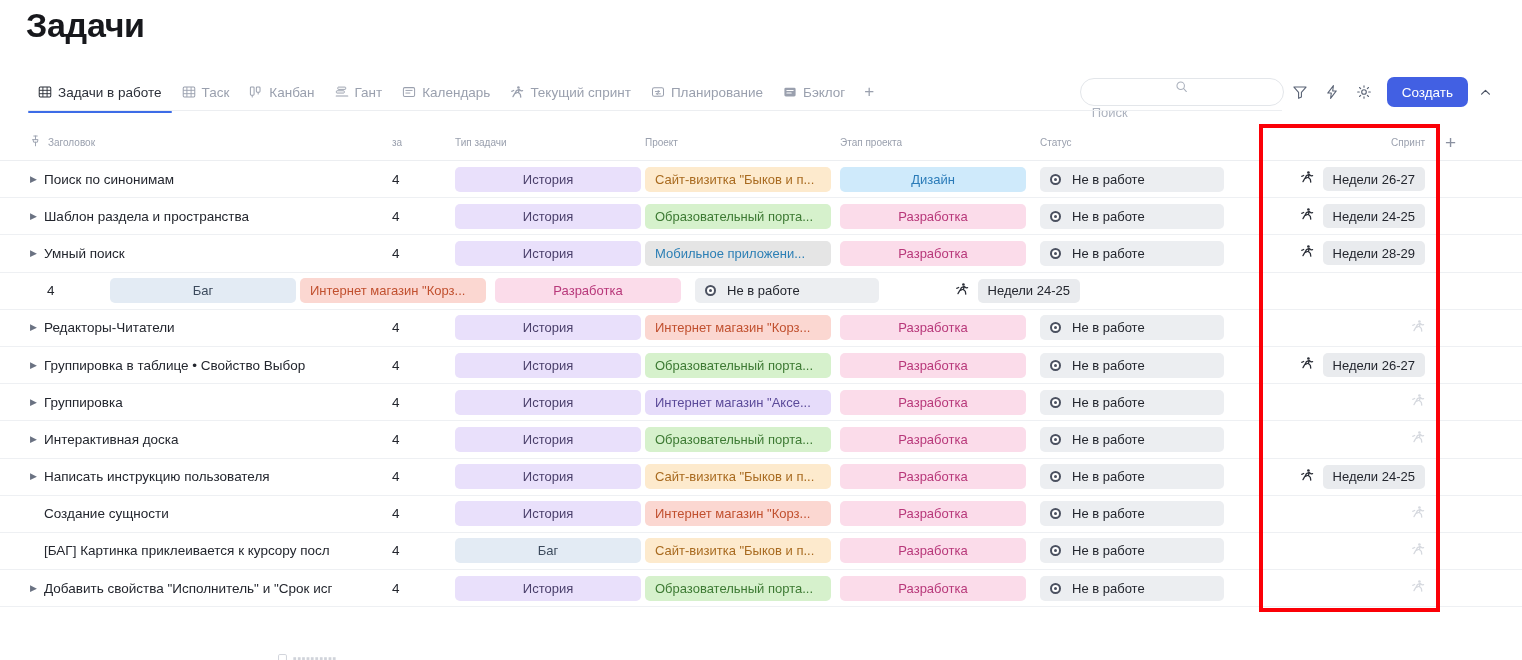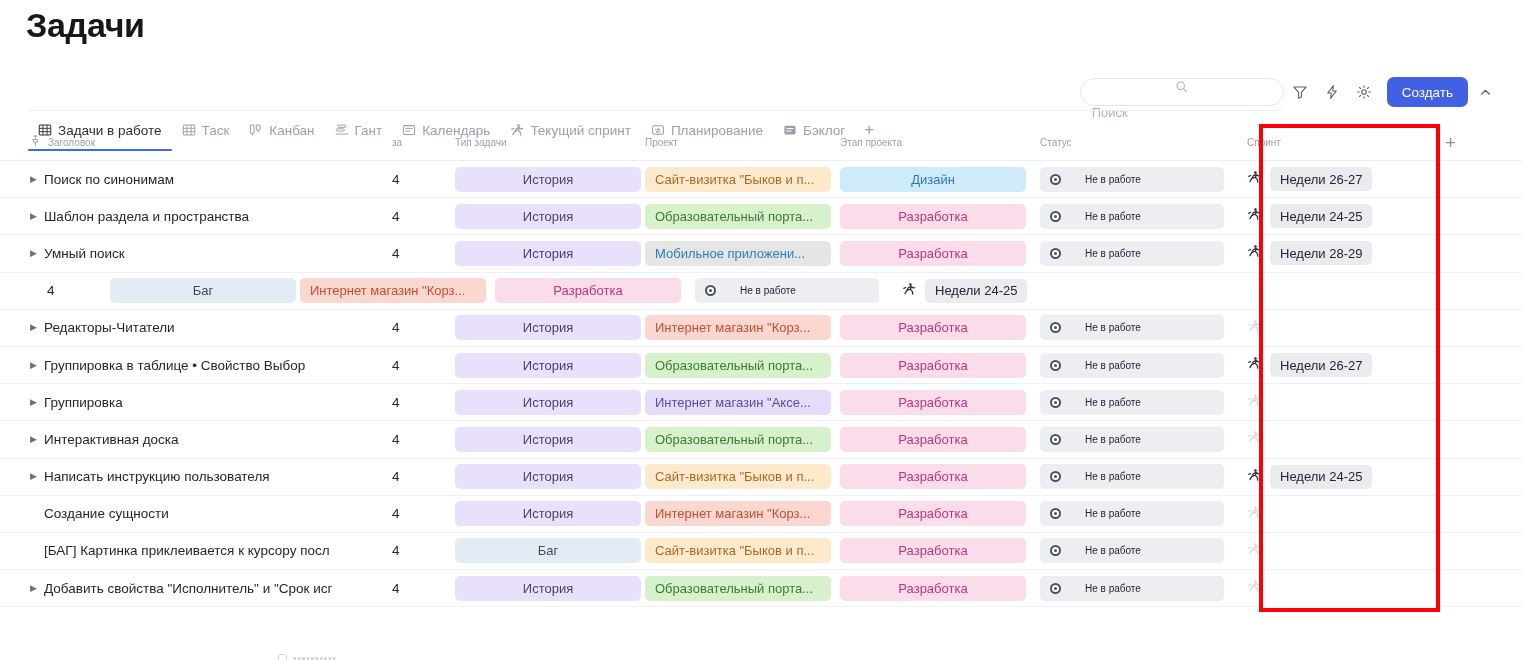--- a/index.html
+++ b/index.html
@@ -14,21 +14,21 @@
   
   .page-title {
     position: absolute; left: 26px; top: 6px;
     font-size: 34px; font-weight: 700; color: #17181c;
     letter-spacing: -0.3px;
   }
 
   .toolbar {
     position: absolute; left: 0; top: 74px; width: 1522px; height: 38px;
   }
-  .tabs { position: absolute; left: 28px; top: 0; display: flex; align-items: flex-end; gap: 0px; height: 36px; margin-top: 38px; }
+  .tabs { position: absolute; left: 28px; top: 0; display: flex; align-items: flex-end; gap: 0px; height: 36px; }
   .tab {
     display: flex; align-items: center; gap: 6px;
     height: 36px; padding: 0 10px;
     font-size: 13.5px; color: #9aa0ae; cursor: pointer; white-space: nowrap;
     position: relative;
   }
   .tab.active { color: #2b2f38; font-weight: 400; }
   .tab.active::after {
     content: ""; position: absolute; left: 0; right: 0; bottom: -3px;
     height: 2px; background: #3d6ce7; border-radius: 1px;
@@ -73,21 +73,21 @@
   }
   .head-row { height: 37px; border-bottom: 1px solid #eceef1; }
   .c { flex: none; display: flex; align-items: center; height: 100%; }
 
   .c-title   { width: 345px; padding-left: 30px; }
   .c-num     { width: 110px; padding-left: 47px; }
   .c-type    { width: 190px; }
   .c-project { width: 195px; }
   .c-stage   { width: 200px; }
   .c-status  { width: 195px; }
-  .c-sprint  { width: 190px; padding-left: 12px; }
+  .c-sprint  { width: 190px; padding-left: 12px; justify-content: flex-end; }
   .c-plus    { width: 90px; justify-content: flex-start; padding-left: 20px; }
 
   .head-cell { font-size: 10px; color: #9aa0ae; display:flex; align-items:center; gap:7px; }
 
   .twisty {
     width: 14px; flex: none; color: #6a7282; font-size: 9px; line-height: 1;
     display: flex; align-items: center; cursor: pointer;
   }
   .twisty.empty { visibility: hidden; }
   .title-text { font-size: 13.5px; color: #23262e; white-space: nowrap; overflow: hidden; }
@@ -97,22 +97,22 @@
     display: inline-flex; align-items: center; justify-content: center;
     height: 25px; border-radius: 5px; font-size: 13px;
     padding: 0 10px; white-space: nowrap; overflow: hidden;
     max-width: 100%;
   }
   .chip-wide { width: 186px; }
   .chip-proj { width: 186px; justify-content: flex-start; }
   .chip-stage { width: 186px; }
 
   .chip-status {
-    display: inline-flex; align-items: center; gap: 24px;
-    height: 25px; border-radius: 5px; font-size: 10px;
+    display: inline-flex; align-items: center; gap: 11px;
+    height: 25px; border-radius: 5px; font-size: 13px;
     padding: 0 10px; width: 184px;
     background: #eceef1; color: #23262e;
   }
   .radio-dot {
     width: 11px; height: 11px; border-radius: 50%;
     border: 2px solid #4b5160; background: #fff; position: relative; flex:none;
   }
   .radio-dot::after {
     content:""; position:absolute; left:2px; top:2px; width:3px; height:3px;
     border-radius:50%; background:#4b5160;

